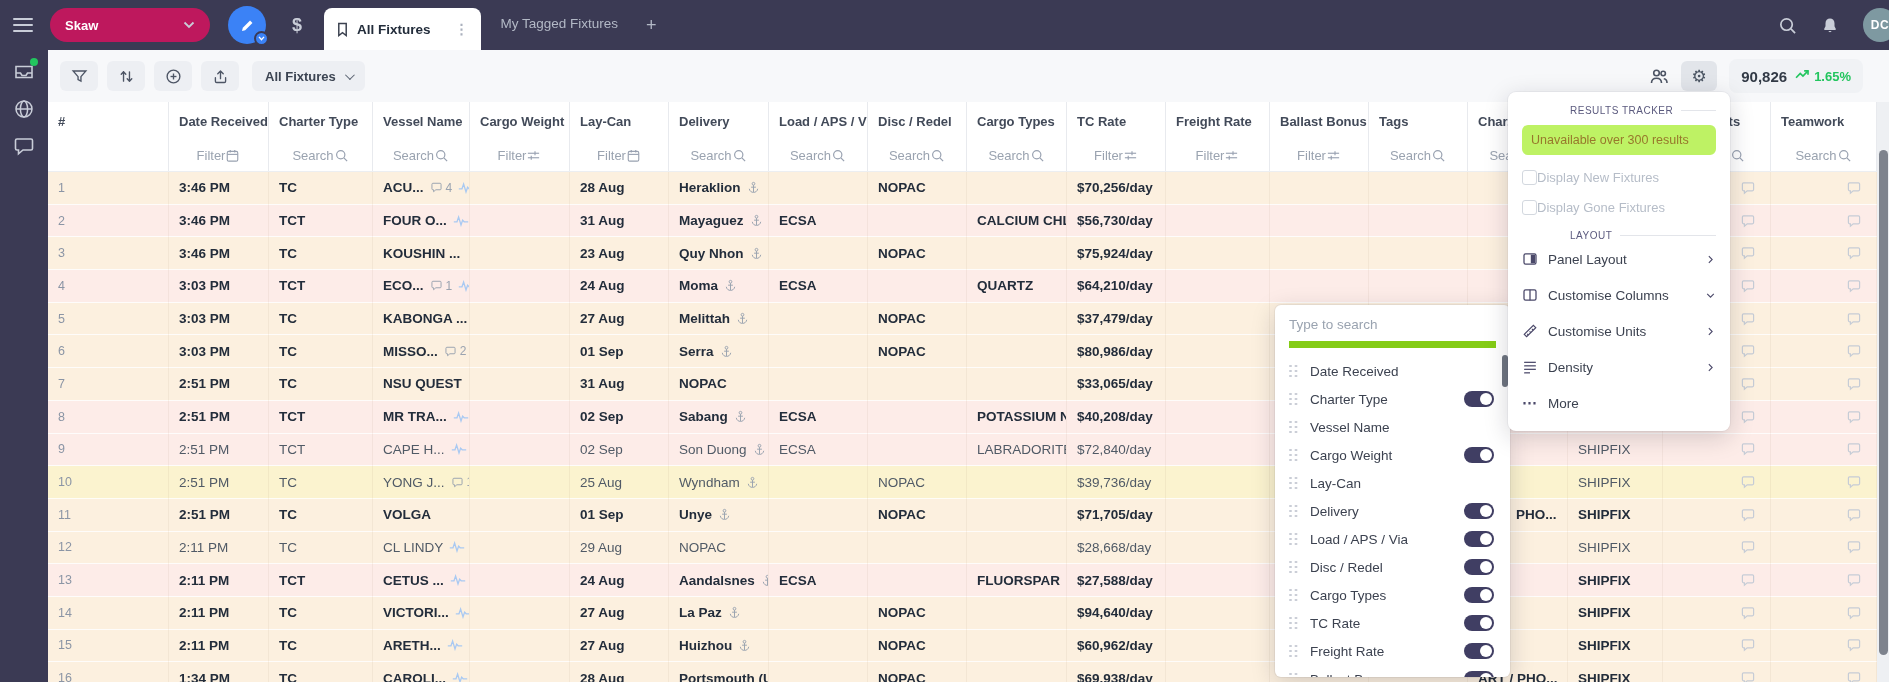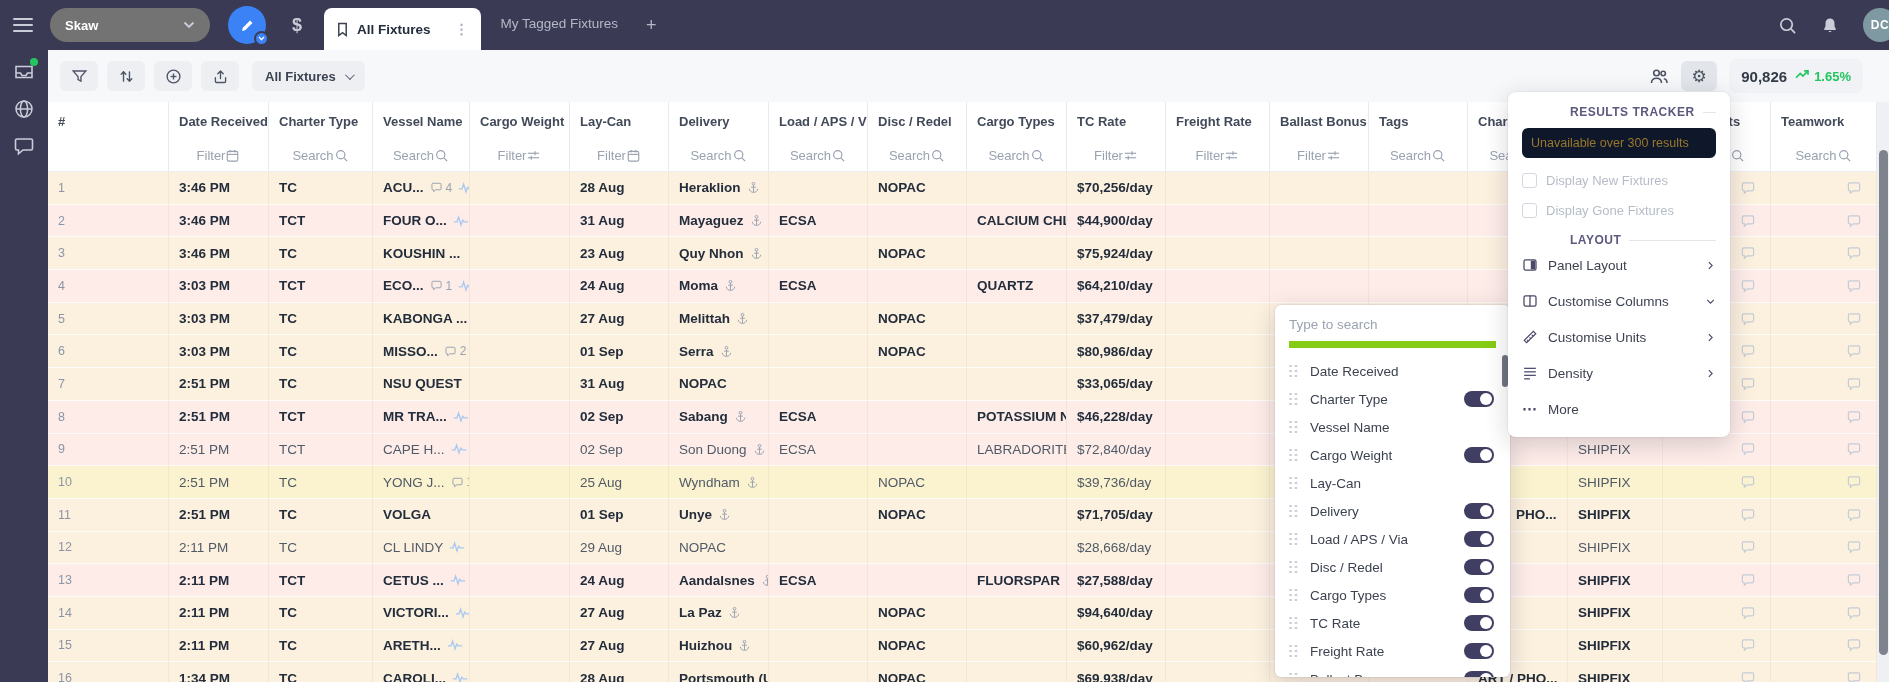--- a/index.html
+++ b/index.html
@@ -3,21 +3,21 @@
 <meta charset="utf-8">
 <style>
   * { box-sizing: border-box; margin: 0; padding: 0; }
   html, body { width: 1889px; height: 682px; overflow: hidden; }
   body { position: relative; font-family: "Liberation Sans", sans-serif; background: #fff; }
   .icn svg { display: block; }
 
   
   .topbar { position: absolute; left: 0; top: 0; width: 1889px; height: 50px; background: #3b3a54; display: flex; align-items: center; z-index: 60; }
   .hamburger { margin-left: 12px; width: 22px; cursor: pointer; }
-  .skaw-pill { margin-left: 16px; width: 160px; height: 34px; background: #737373; border-radius: 17px; display: flex; align-items: center; justify-content: space-between; padding: 0 15px; color: #fff; font-size: 13px; font-weight: 700; }
+  .skaw-pill { margin-left: 16px; width: 160px; height: 34px; background: #be185d; border-radius: 17px; display: flex; align-items: center; justify-content: space-between; padding: 0 15px; color: #fff; font-size: 13px; font-weight: 700; }
   .pencil-btn { position: relative; margin-left: 18px; width: 38px; height: 38px; border-radius: 50%; background: #3b82f6; display: flex; align-items: center; justify-content: center; }
   .pencil-badge { position: absolute; right: -3px; bottom: -2px; width: 15px; height: 15px; border-radius: 50%; background: #3b82f6; border: 2px solid #3b3a54; display: flex; align-items: center; justify-content: center; }
   .dollar { margin-left: 26px; color: #c9cdd8; font-size: 18px; font-weight: 700; }
   .tabs { margin-left: 22px; height: 50px; display: flex; align-items: flex-end; }
   .tab-active { height: 42px; background: #fff; border-radius: 8px 8px 0 0; display: flex; align-items: center; padding: 0 12px; gap: 8px; color: #232d3b; font-size: 13.5px; font-weight: 700; }
   .tab-dots { color: #aab0bd; font-size: 14px; font-weight: 700; margin-left: 16px; }
   .tab-inactive { height: 54px; display: flex; align-items: center; padding: 0 20px; color: #b3b9c6; font-size: 13.5px; }
   .tab-add { height: 50px; display: flex; align-items: center; color: #b3b9c6; font-size: 18px; padding: 0 8px; }
   .topbar-right { margin-left: auto; display: flex; align-items: center; gap: 24px; padding-right: 0; }
   .avatar { width: 34px; height: 34px; border-radius: 50%; background: #7e99a1; color: #fff; font-size: 12px; font-weight: 700; display: flex; align-items: center; justify-content: center; letter-spacing: .5px; margin-right: -8px; }
@@ -61,24 +61,24 @@
   .c-end { justify-content: flex-end; padding-right: 14px; }
   .bubble-big { color: #c6ccd6; }
   .char-indent { padding-left: 48px; }
 
   
   .vscroll { position: absolute; right: 0; top: 102px; width: 12px; height: 580px; background: #eef0f3; z-index: 8; }
   .vthumb { position: absolute; left: 1.5px; top: 48px; width: 9px; height: 505px; border-radius: 4.5px; background: #7e838d; cursor: grab; }
 
   
   .settings-panel { position: absolute; left: 1508px; top: 92px; width: 222px; background: #fff; border-radius: 8px; box-shadow: 0 6px 24px rgba(20,20,40,.18), 0 0 0 1px rgba(20,20,40,.04); padding: 13px 14px 10px; z-index: 70; }
-  .sp-title { display: flex; align-items: center; gap: 8px; font-size: 12px; font-weight: 700; color: #5b5a7e; letter-spacing: .5px; padding-left: 48px; }
+  .sp-title { display: flex; align-items: center; gap: 8px; font-size: 10px; font-weight: 400; color: #5b5a7e; letter-spacing: .5px; padding-left: 48px; }
   .sp-title::after { content: ""; flex: 1; height: 1px; background: #e3e5ea; }
-  .sp-alert { margin: 9px 0 2px; background: #0f172a; color: #97782c; font-size: 12.5px; padding: 8px 9px; border-radius: 6px; }
-  .sp-check { display: flex; align-items: center; gap: 9px; margin: 15px 0; color: #b6bdc8; font-size: 13px; cursor: pointer; }
+  .sp-alert { margin: 9px 0 2px; background: #bef264; color: #97782c; font-size: 12.5px; padding: 8px 9px; border-radius: 6px; }
+  .sp-check { display: flex; align-items: center; margin: 15px 0; color: #b6bdc8; font-size: 13px; cursor: pointer; }
   .sp-box { width: 15px; height: 15px; border: 1.5px solid #d3d8df; border-radius: 3px; background: #fff; flex: none; }
   .sp-item { display: flex; align-items: center; gap: 10px; height: 36px; color: #3c4250; font-size: 13.5px; cursor: pointer; }
   .sp-item .icn { color: #4a4869; }
   .sp-chev { margin-left: auto; color: #9aa3b0; }
   .sp-more-icn { color: #4a4869; font-size: 15px; font-weight: 700; letter-spacing: 1px; width: 16px; }
 
   
   .col-dropdown { position: absolute; left: 1275px; top: 305px; width: 235px; height: 372px; background: #fff; border-radius: 6px; box-shadow: 0 6px 24px rgba(20,20,40,.18), 0 0 0 1px rgba(20,20,40,.05); z-index: 65; overflow: hidden; }
   .cd-input { margin: 12px 14px 0; padding-bottom: 9px; border-bottom: 7px solid #84cc16; color: #9aa3b0; font-size: 13.5px; cursor: text; }
   .cd-thumb { position: absolute; right: 2px; top: 50px; width: 6px; height: 32px; background: #6f7580; border-radius: 3px; cursor: grab; }
@@ -547,21 +547,21 @@
       <div class="cell">
         <span>ECSA</span>
       </div>
       <div class="cell">
         <span></span>
       </div>
       <div class="cell">
         <span>CALCIUM CHLO</span>
       </div>
       <div class="cell">
-        <span>$44,900/day</span>
+        <span>$56,730/day</span>
       </div>
       <div class="cell">
         <span></span>
       </div>
       <div class="cell">
         <span></span>
       </div>
       <div class="cell">
         <span></span>
       </div>
@@ -997,21 +997,21 @@
       <div class="cell">
         <span>ECSA</span>
       </div>
       <div class="cell">
         <span></span>
       </div>
       <div class="cell">
         <span>POTASSIUM NI</span>
       </div>
       <div class="cell">
-        <span>$46,228/day</span>
+        <span>$40,208/day</span>
       </div>
       <div class="cell">
         <span></span>
       </div>
       <div class="cell">
         <span></span>
       </div>
       <div class="cell">
         <span></span>
       </div>

